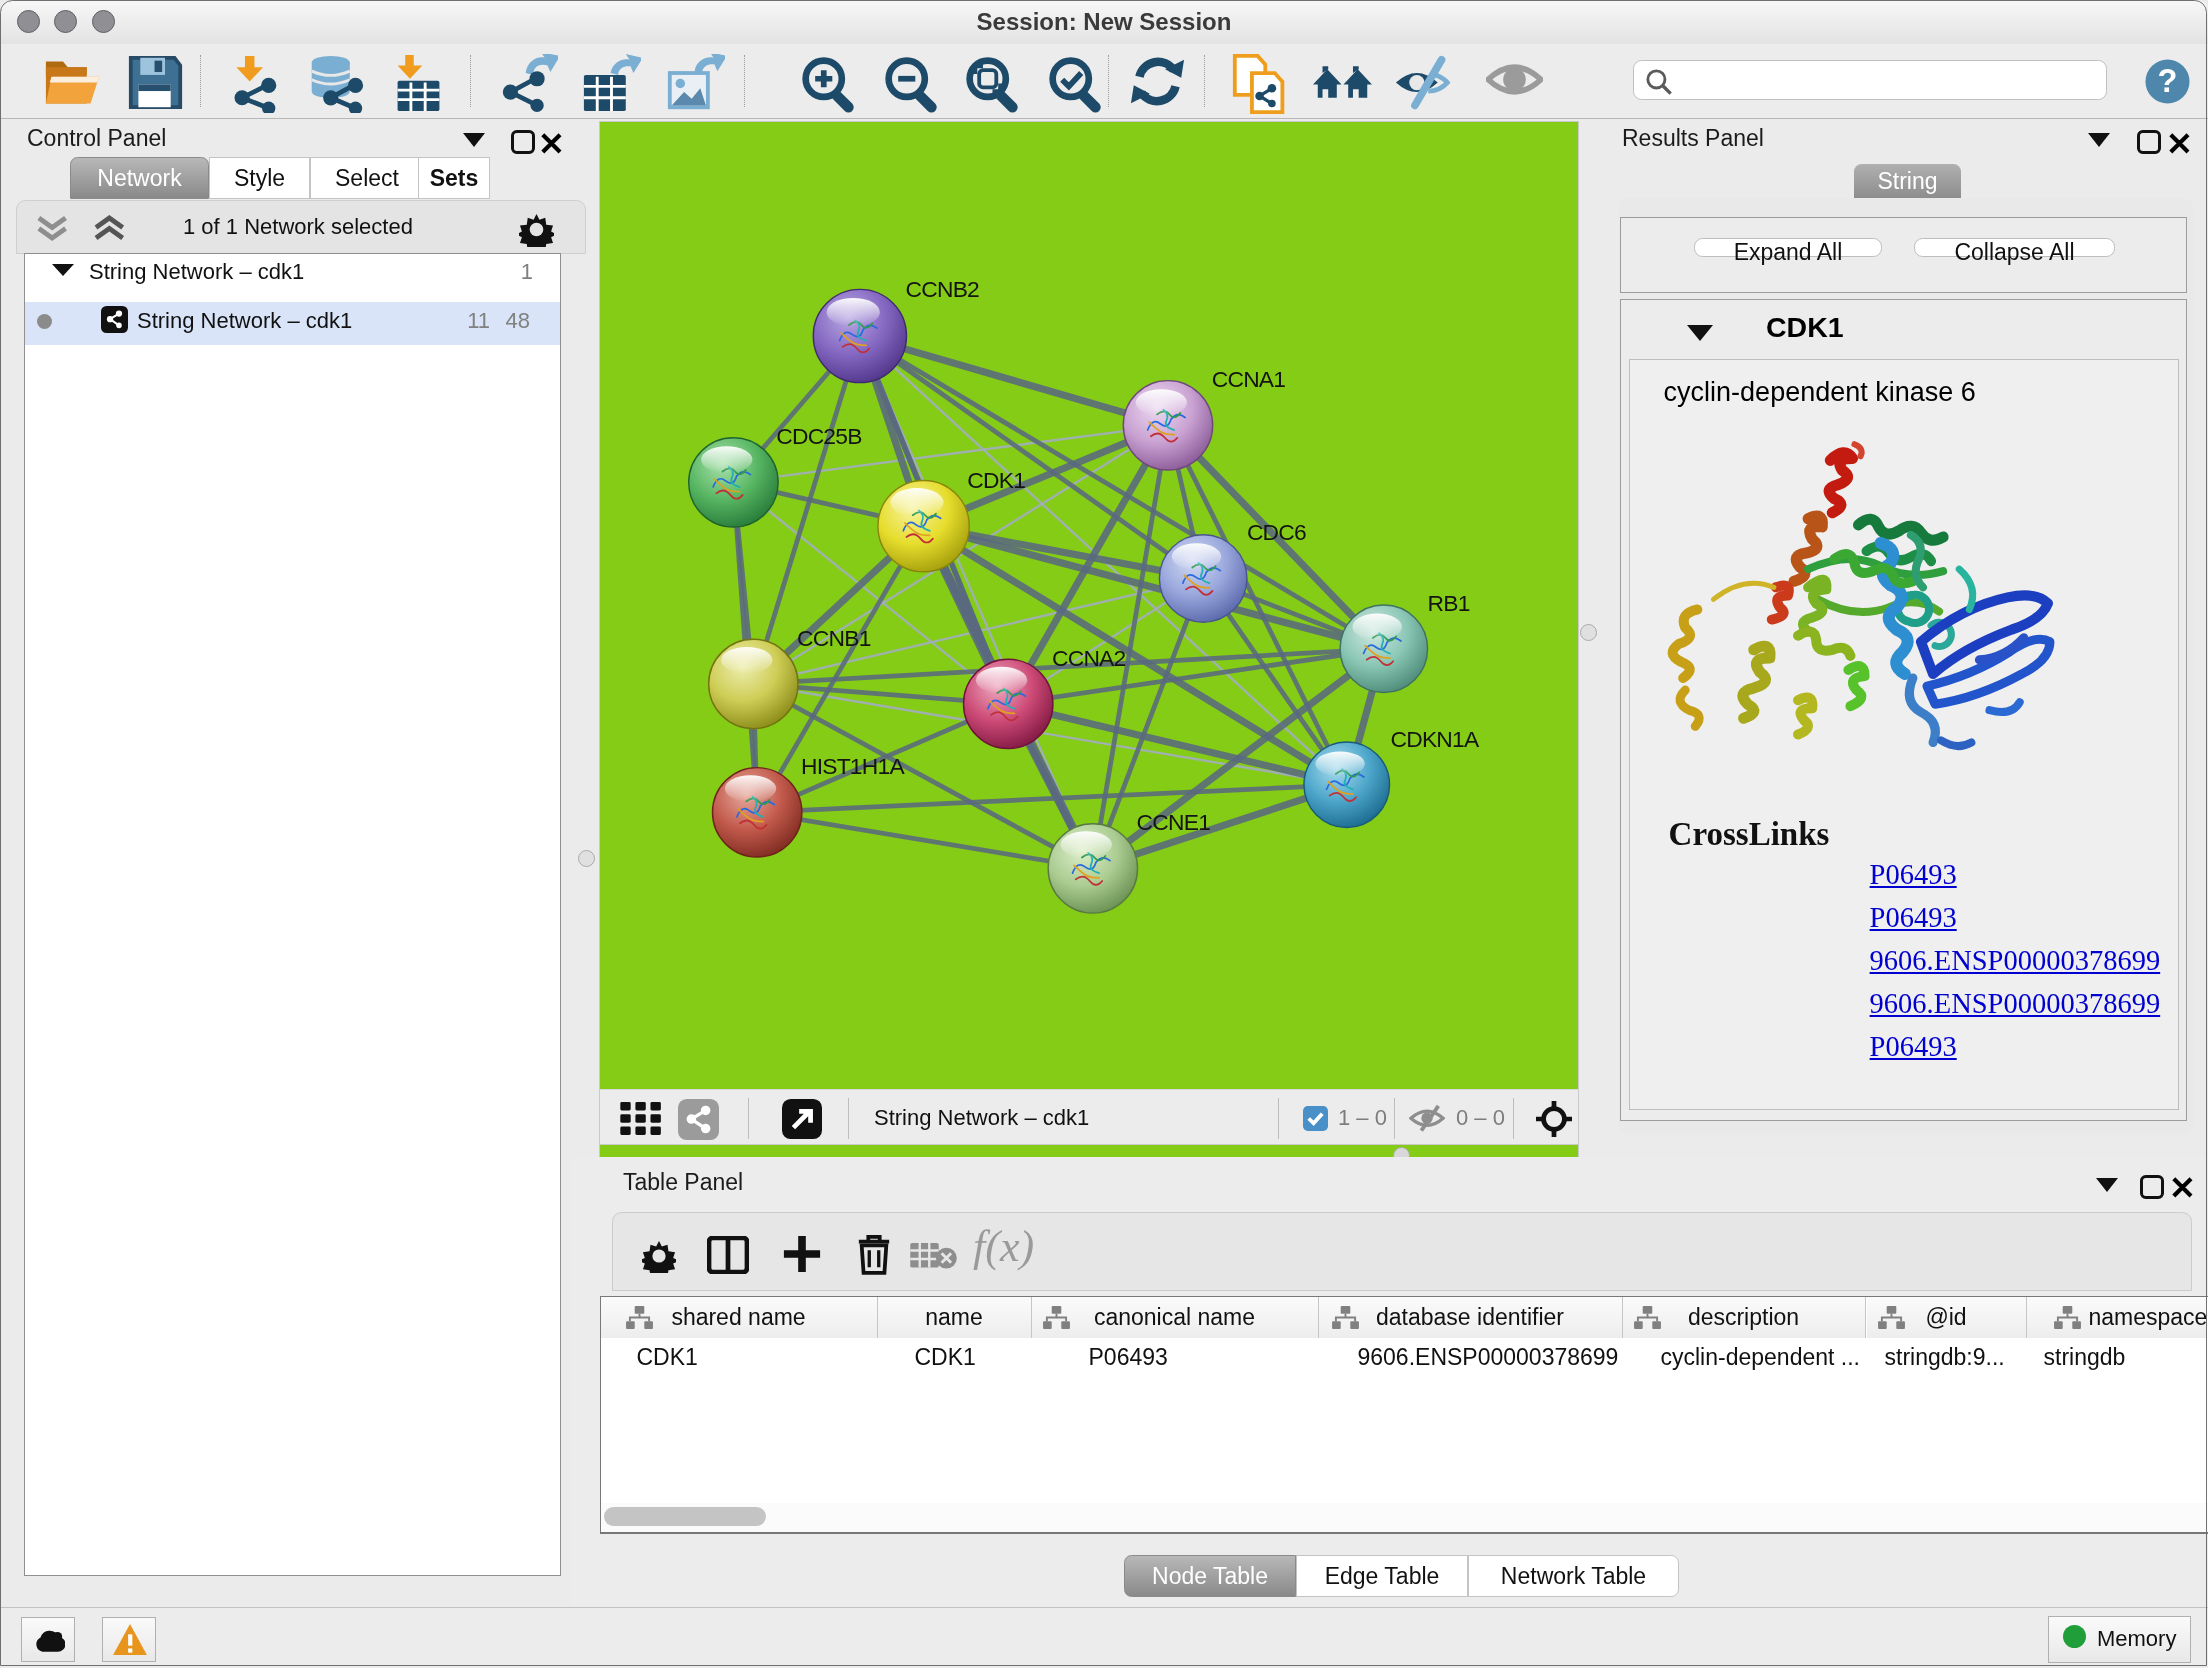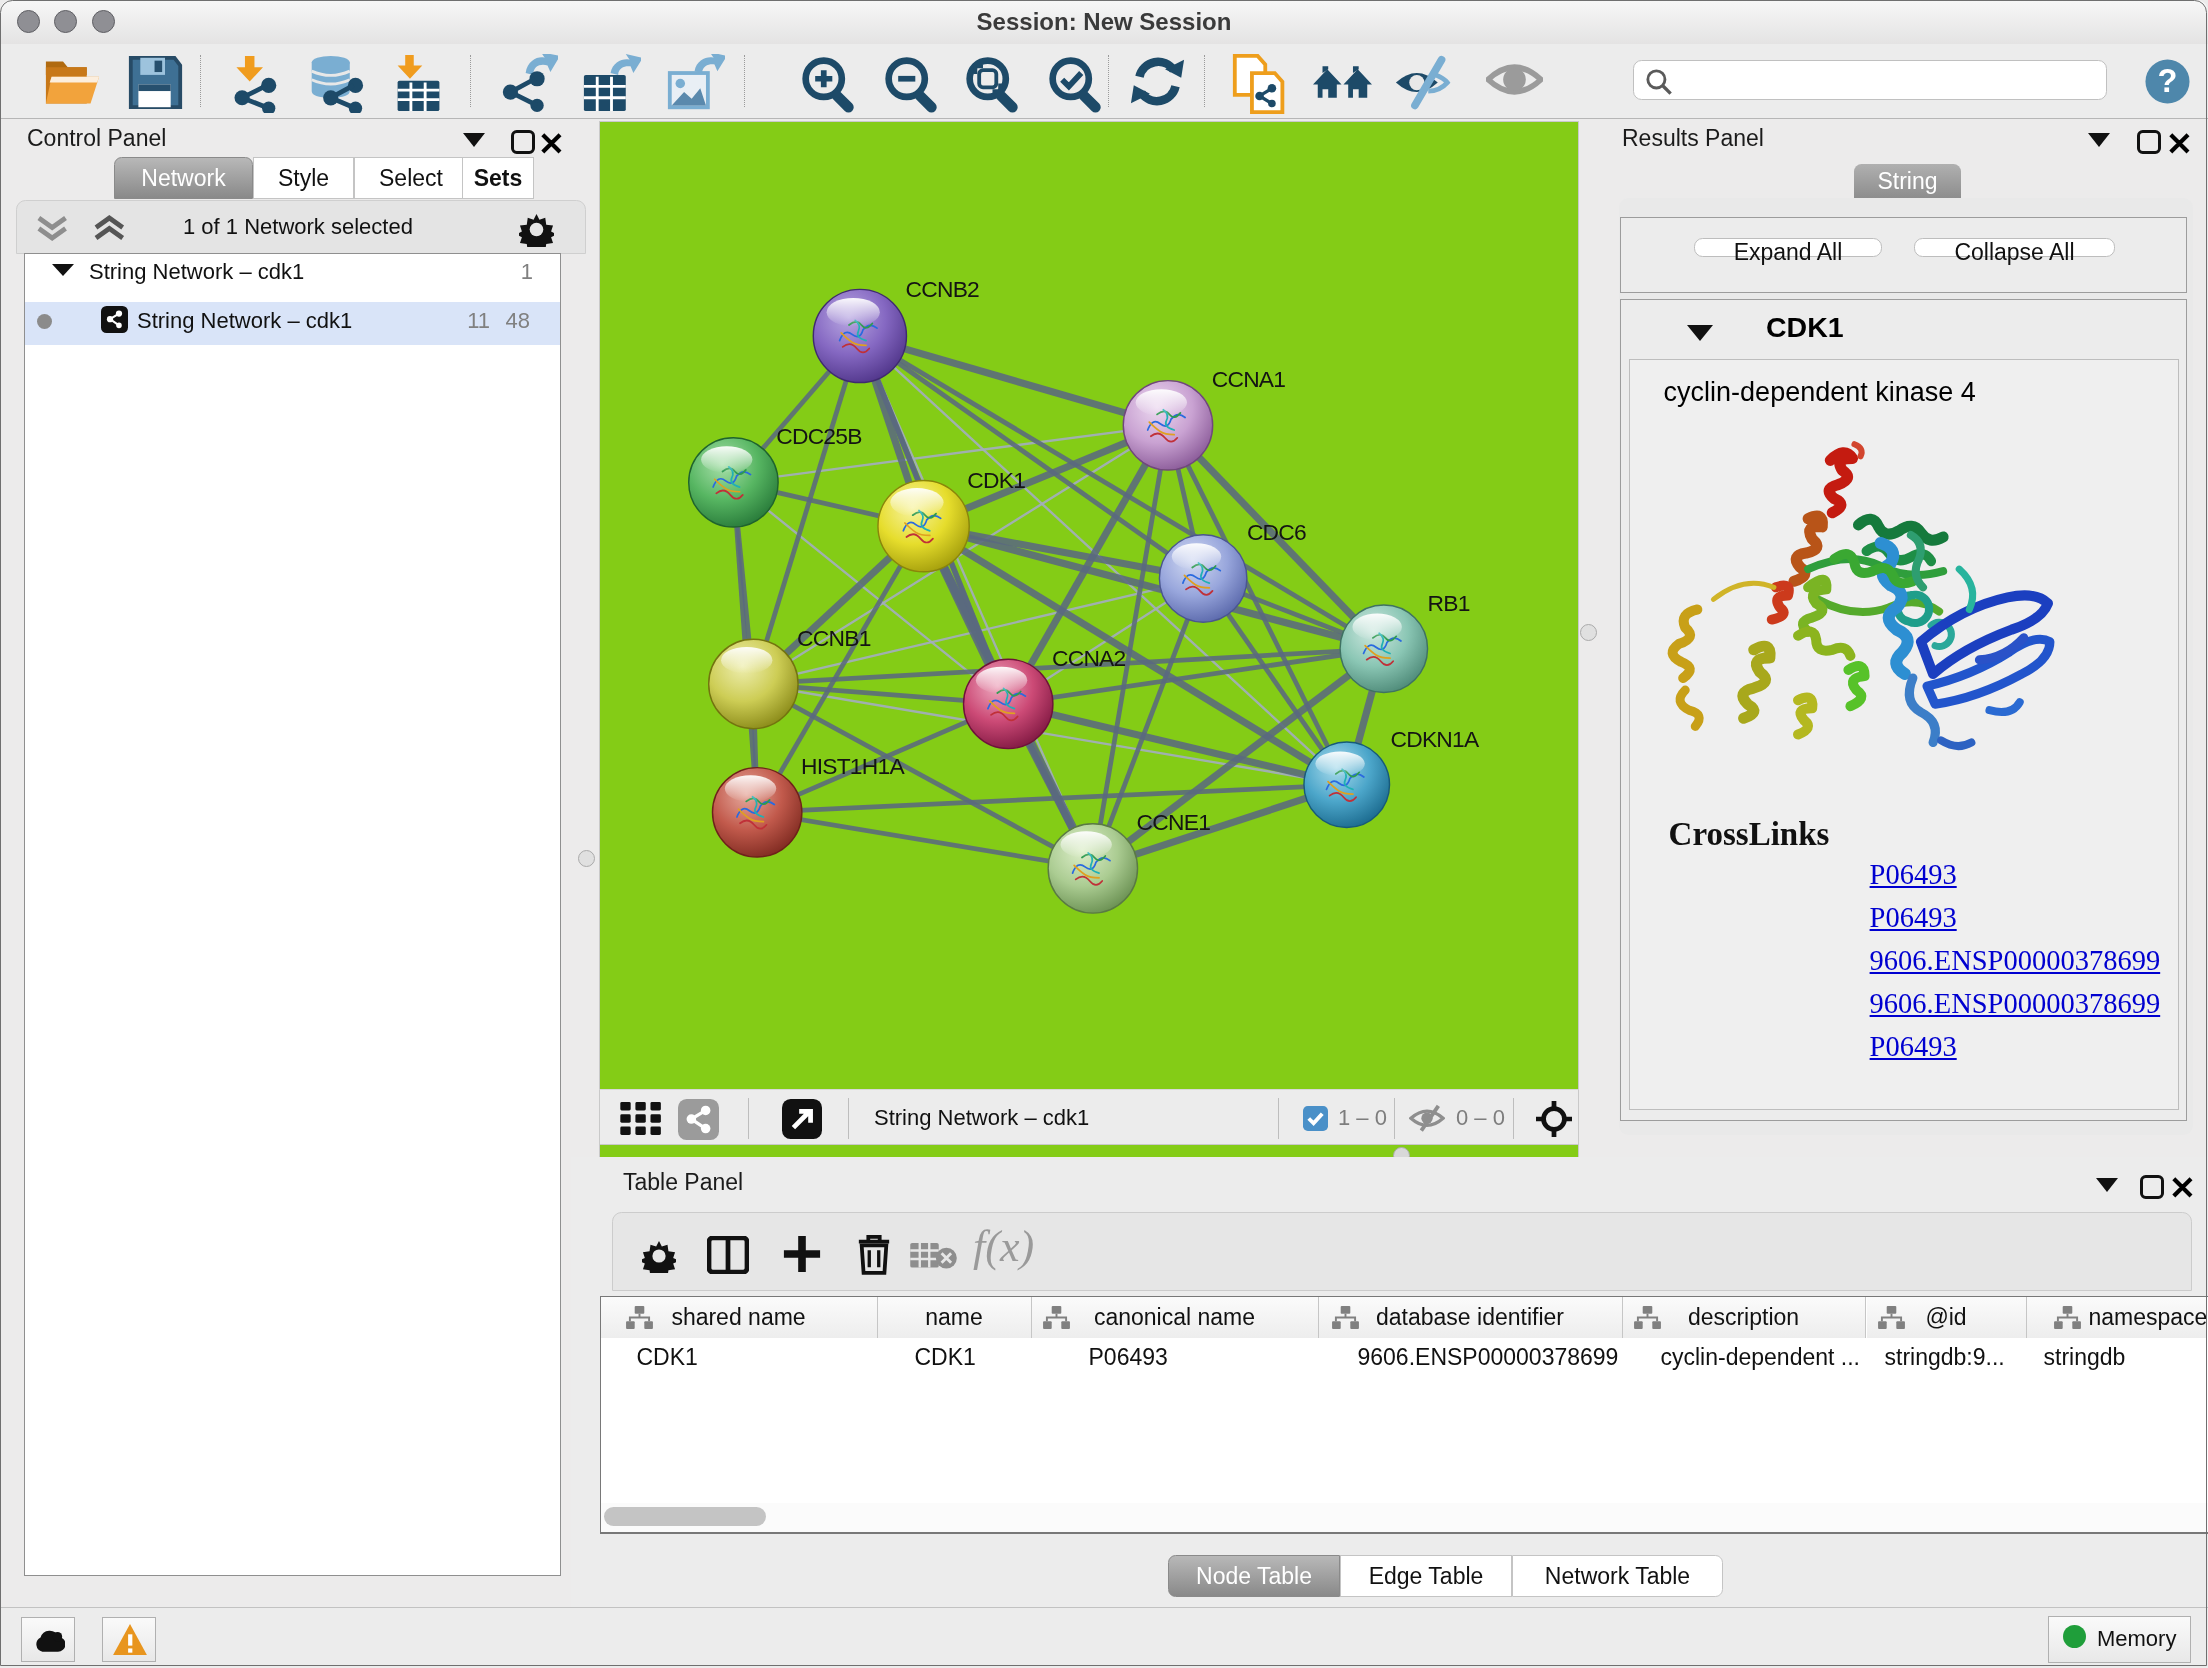--- a/index.html
+++ b/index.html
@@ -26,21 +26,21 @@
 
 
 .ptitle { font-size:23px; color:#1b1b1b; }
 .wbtn-tri { width:0; height:0; border-left:11.4px solid transparent; border-right:11.4px solid transparent; border-top:14.3px solid #111; display:inline-block; }
 .wbtn-sq { width:24px; height:24px; border:3.3px solid #111; border-radius:5.7px; display:inline-block; }
 
 
 #cp-title { position:absolute; left:27px; top:125px; }
 #cp-tabs { position:absolute; left:70px; top:157px; height:42px; }
 .tab { position:absolute; top:0; height:42px; font-size:23px; text-align:center;
-  background:#fff; border:1px solid #c4c4c4; color:#111; line-height:40px;margin-left:44px; }
+  background:#fff; border:1px solid #c4c4c4; color:#111; line-height:40px; }
 .tab.sel { background:linear-gradient(#b8b8b8,#898989); color:#fff; border:1px solid #8a8a8a; border-radius:7.6px 7.6px 0 0; }
 #cp-bar { position:absolute; left:16px; top:200px; width:570px; height:54px;
   background:#e4e4e4; border:1px solid #cfcfcf; border-radius:9.5px 9.5px 0 0; }
 #cp-tree { position:absolute; left:24px; top:253px; width:537px; height:1323px;
   background:#fff; border:1px solid #8f8f8f; }
 .trow { position:relative; width:100%; height:43px; font-size:22px; color:#111; }
 .trow .num { position:absolute; color:#808080; }
 
 
 #netview { position:absolute; left:599px; top:121px; width:980px; height:1256px; background:#84cc16; border:1px solid #c9c9c9; }
@@ -549,21 +549,21 @@
 <div id="rp-stringtab">String</div>
 <div id="rp-body"></div>
 <div id="rp-expbox">
   <div class="rbtn" style="left:73px; width:188px;">Expand All</div>
   <div class="rbtn" style="left:293px; width:201px;">Collapse All</div>
 </div>
 <div id="rp-cdkbox">
   <span style="position:absolute;left:66px;top:25px;width:0;height:0;border-left:13.3px solid transparent;border-right:13.3px solid transparent;border-top:16px solid #111;"></span>
   <span style="position:absolute;left:145px;top:11.4px;font-size:28.5px;font-weight:bold;">CDK1</span>
   <div id="rp-inner">
-    <div style="position:absolute;left:34px;top:17px;font-size:27px;">cyclin-dependent kinase 4</div>
+    <div style="position:absolute;left:34px;top:17px;font-size:27px;">cyclin-dependent kinase 6</div>
     <svg style="position:absolute;left:27px;top:78px;" width="403" height="348" viewBox="0 0 400 345" fill="none" stroke-linecap="round" stroke-linejoin="round">
 
       <path d="M172 22 q14 -14 22 -2 q-18 0 -10 12 q12 8 -4 14 q-16 4 -4 14 q14 6 -2 14" stroke="#c41b10" stroke-width="11"></path>
       <path d="M196 6 q10 4 6 12" stroke="#d2452e" stroke-width="6"></path>
 
       <path d="M150 80 q16 -8 14 8 q-18 -2 -10 12 q12 10 -6 14 q-16 2 -6 14 q12 8 -6 14" stroke="#b85418" stroke-width="11"></path>
       <path d="M118 148 q16 -6 12 8 q-16 0 -8 12 q10 8 -8 12" stroke="#cc3a1c" stroke-width="10"></path>
 
       <path d="M40 170 q-18 4 -12 18 q12 10 -6 16 q-14 10 2 18 q16 6 2 16" stroke="#c8a018" stroke-width="10"></path>
       <path d="M28 250 q-12 12 4 20 q16 4 6 16" stroke="#c8a018" stroke-width="9"></path>

